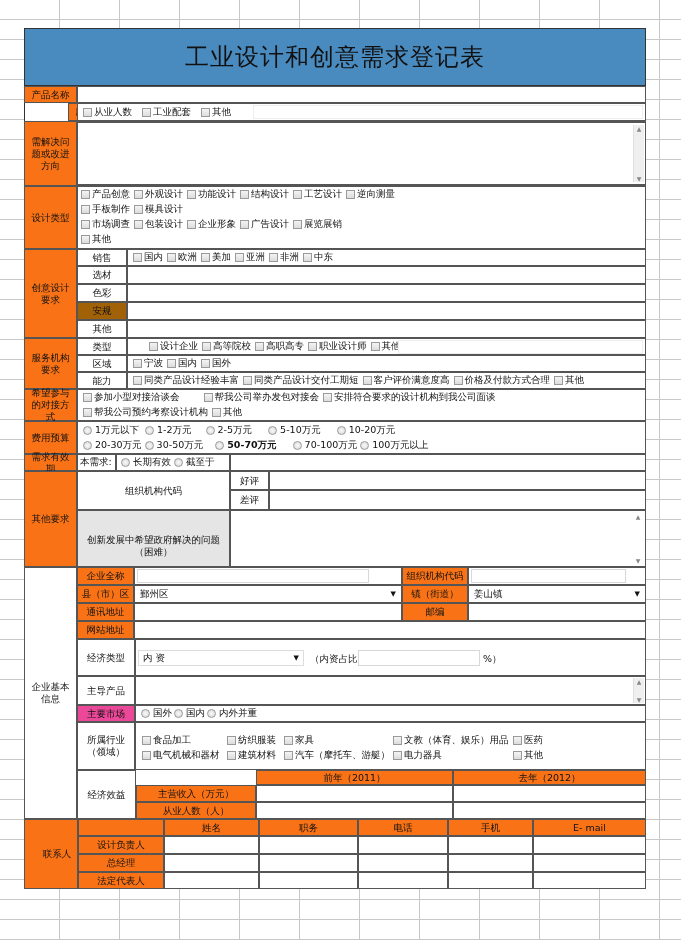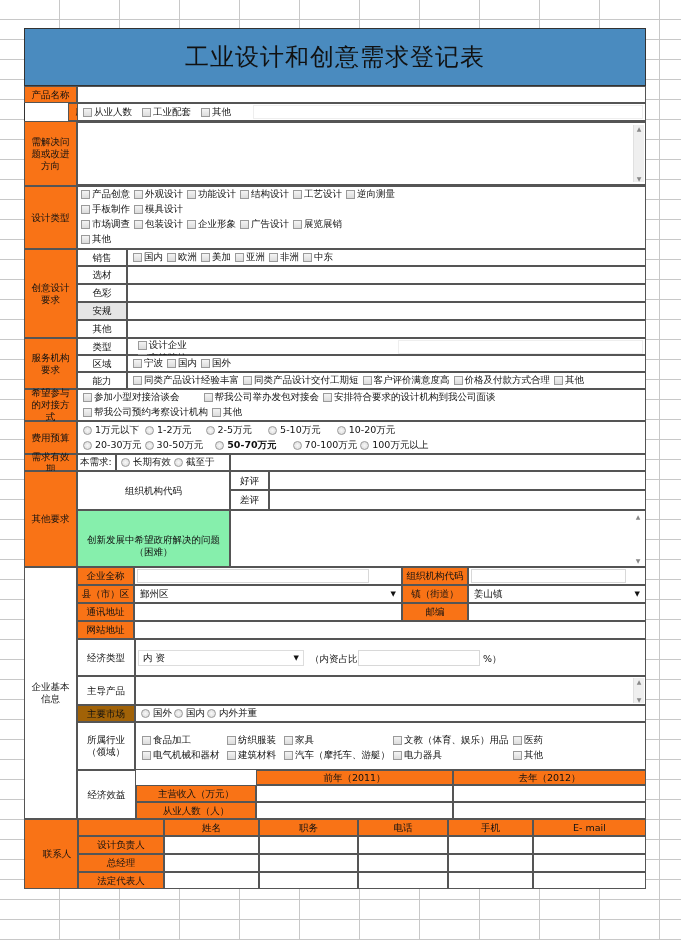--- a/index.html
+++ b/index.html
@@ -160,29 +160,29 @@
     <span class="cb">
         <i></i>
         <span>中东</span>
       </span>
   </div>
 </div>
 <div class="lbl" style="left:77px;top:266px;width:50px;height:18px;background:#fff;">选材</div>
 <div class="cell" style="left:127px;top:266px;width:519px;height:18px;"></div>
 <div class="lbl" style="left:77px;top:284px;width:50px;height:18px;background:#fff;">色彩</div>
 <div class="cell" style="left:127px;top:284px;width:519px;height:18px;"></div>
-<div class="lbl" style="left:77px;top:302px;width:50px;height:18px;background:#e5e5e5;">安规</div>
+<div class="lbl" style="left:77px;top:302px;width:50px;height:18px;background:#a16207;">安规</div>
 <div class="cell" style="left:127px;top:302px;width:519px;height:18px;"></div>
 <div class="lbl" style="left:77px;top:320px;width:50px;height:18px;background:#fff;">其他</div>
 <div class="cell" style="left:127px;top:320px;width:519px;height:18px;"></div>
 
 <div class="lbl" style="left:24px;top:338px;width:53px;height:51px;">服务机构要求</div>
 <div class="lbl" style="left:77px;top:338px;width:50px;height:17px;background:#fff;">类型</div>
 <div class="cell" style="left:127px;top:338px;width:519px;height:17px;">
-  <div class="line" style="left:5px;top:0px;flex-direction:column;">
+  <div class="line" style="left:21px;top:0px;">
     <span class="cb">
         <i></i>
         <span>设计企业</span>
       </span>
     <span class="cb">
         <i></i>
         <span>高等院校</span>
       </span>
     <span class="cb">
         <i></i>
@@ -333,21 +333,21 @@
   </div>
 </div>
 <div class="cell" style="left:230px;top:454px;width:416px;height:17px;"></div>
 
 <div class="lbl" style="left:24px;top:471px;width:53px;height:96px;">其他要求</div>
 <div class="lbl" style="left:77px;top:471px;width:153px;height:39px;background:#fff;">组织机构代码</div>
 <div class="lbl" style="left:230px;top:471px;width:39px;height:19px;background:#fff;">好评</div>
 <div class="cell" style="left:269px;top:471px;width:377px;height:19px;"></div>
 <div class="lbl" style="left:230px;top:490px;width:39px;height:20px;background:#fff;">差评</div>
 <div class="cell" style="left:269px;top:490px;width:377px;height:20px;"></div>
-<div class="lbl" style="left:77px;top:510px;width:153px;height:57px;background:#86efac;padding-top:14px;">创新发展中希望政府解决的问题（困难）</div>
+<div class="lbl" style="left:77px;top:510px;width:153px;height:57px;background:#e5e5e5;padding-top:14px;">创新发展中希望政府解决的问题（困难）</div>
 <div class="cell" style="left:230px;top:510px;width:416px;height:57px;">
   <div class="scroll" style="right:2px;top:2px;height:51px;background:#fff;border:none;">
       <span>▲</span>
       <span>▼</span>
     </div>
 </div>
 
 <div class="lbl" style="left:24px;top:567px;width:53px;height:252px;background:#fff;">企业基本信息</div>
 
 <div class="lbl" style="left:77px;top:567px;width:57px;height:18px;">企业全称</div>
@@ -394,21 +394,21 @@
 </div>
 
 <div class="lbl" style="left:77px;top:676px;width:58px;height:29px;background:#fff;">主导产品</div>
 <div class="cell" style="left:135px;top:676px;width:511px;height:29px;">
   <div class="scroll" style="right:1px;top:1px;height:25px;">
       <span>▲</span>
       <span>▼</span>
     </div>
 </div>
 
-<div class="lbl" style="left:77px;top:705px;width:58px;height:17px;background:#a16207;">主要市场</div>
+<div class="lbl" style="left:77px;top:705px;width:58px;height:17px;background:#ec4899;">主要市场</div>
 <div class="cell" style="left:135px;top:705px;width:511px;height:17px;">
   <div class="line" style="left:5px;top:0px;">
     <span class="rd" style="margin-right:2px;">
         <i></i>
         <span>国外</span>
       </span>
     <span class="rd" style="margin-right:2px;">
         <i></i>
         <span>国内</span>
       </span>

